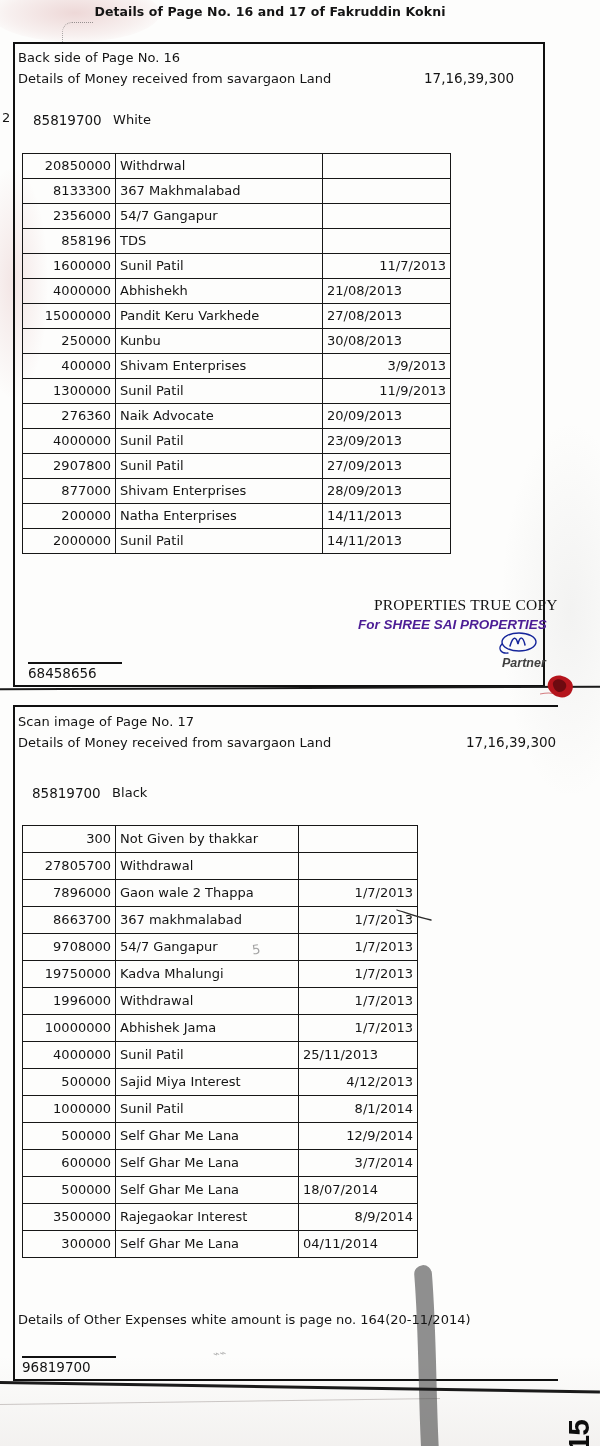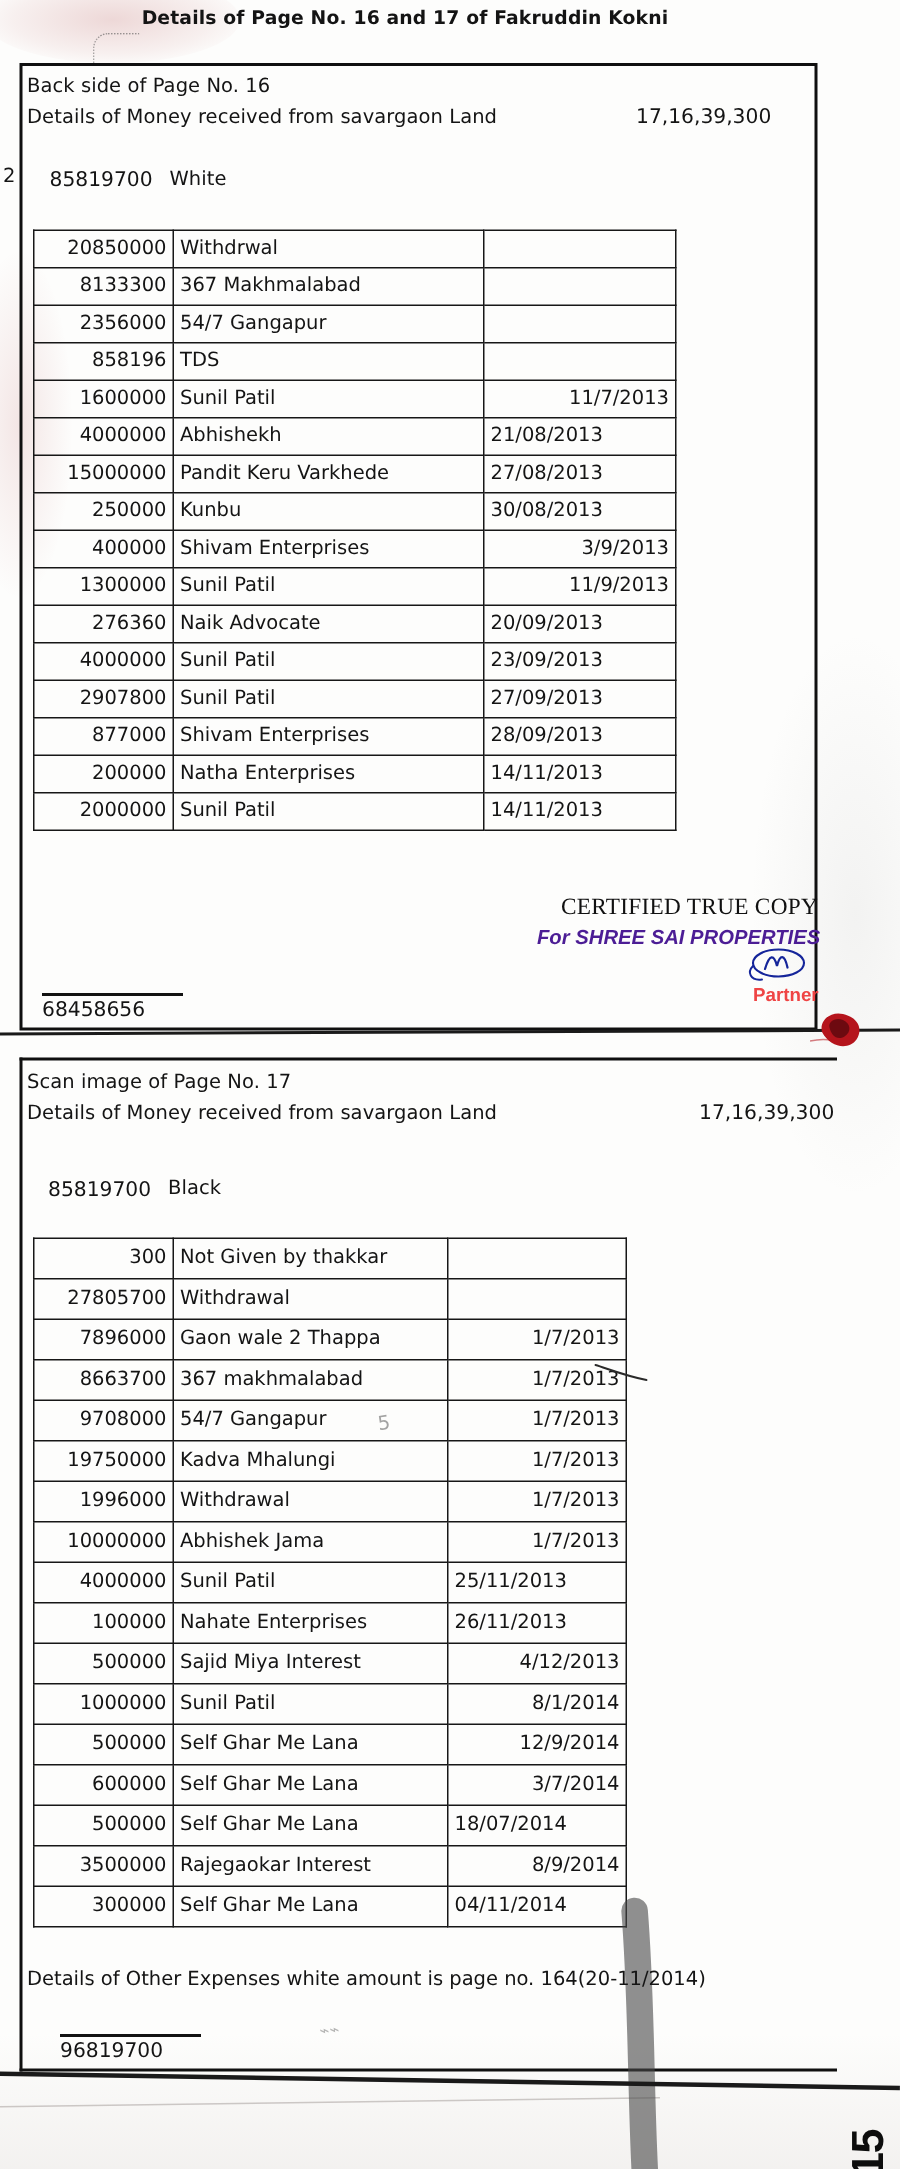--- a/index.html
+++ b/index.html
@@ -136,21 +136,21 @@
     white-space: nowrap;
   }
   .total::before {
     content: "";
     position: absolute;
     left: 0; top: 0;
     width: 94px; height: 2px;
     background: #121212;
   }
   #total1 { left: 28px; top: 662px; }
-  #total2 { left: 40px; top: 1356px; }
+  #total2 { left: 22px; top: 1356px; }
 
   
   .footnote {
     position: absolute;
     left: 18px; top: 1312px;
     font-size: 13px;
     white-space: nowrap;
   }
 
   
@@ -177,21 +177,22 @@
     font-style: italic;
     color: #4c1d95;
     white-space: nowrap;
   }
   .stamp-role {
     position: absolute;
     left: 147px; top: 60px;
     font-family: "Liberation Sans", sans-serif;
     font-size: 12.5px;
     font-weight: bold;
-    color: #ef4444;
+    font-style: italic;
+    color: #404040;
     white-space: nowrap;
     text-align: right;
   }
   .stamp-sign {
     position: absolute;
     left: 139px; top: 34px;
     width: 50px; height: 25px;
   }
 
   
@@ -364,21 +365,21 @@
       <td class="c-amt">2000000</td>
       <td class="c-desc">Sunil Patil</td>
       <td class="c-date left">14/11/2013</td>
     </tr>
   </tbody>
 </table>
 
 <div class="total" id="total1">68458656</div>
 
 <div class="stamp">
-  <div class="stamp-certified">CERTIFIED TRUE COPY</div>
+  <div class="stamp-certified">PROPERTIES TRUE COPY</div>
   <div class="stamp-firm">For SHREE SAI PROPERTIES</div>
   <svg class="stamp-sign" viewBox="0 0 50 25">
     <ellipse cx="25" cy="12" rx="17" ry="9" fill="none" stroke="#15259a" stroke-width="1.4"></ellipse>
     <path d="M16 16 C19 6, 22 6, 24 14 C26 6, 29 6, 31 15" fill="none" stroke="#15259a" stroke-width="1.5" stroke-linecap="round"></path>
     <path d="M8 14 C4 18, 6 24, 14 23" fill="none" stroke="#15259a" stroke-width="1.3" stroke-linecap="round"></path>
   </svg>
   <div class="stamp-role">Partner</div>
 </div>
 
 <div class="sep-stroke" id="sep-a"></div>
@@ -439,25 +440,20 @@
       <td class="c-amt">10000000</td>
       <td class="c-desc">Abhishek Jama</td>
       <td class="c-date">1/7/2013</td>
     </tr>
     <tr>
       <td class="c-amt">4000000</td>
       <td class="c-desc">Sunil Patil</td>
       <td class="c-date left">25/11/2013</td>
     </tr>
     <tr>
-      <td class="c-amt">100000</td>
-      <td class="c-desc">Nahate Enterprises</td>
-      <td class="c-date left">26/11/2013</td>
-    </tr>
-    <tr>
       <td class="c-amt">500000</td>
       <td class="c-desc">Sajid Miya Interest</td>
       <td class="c-date">4/12/2013</td>
     </tr>
     <tr>
       <td class="c-amt">1000000</td>
       <td class="c-desc">Sunil Patil</td>
       <td class="c-date">8/1/2014</td>
     </tr>
     <tr>

